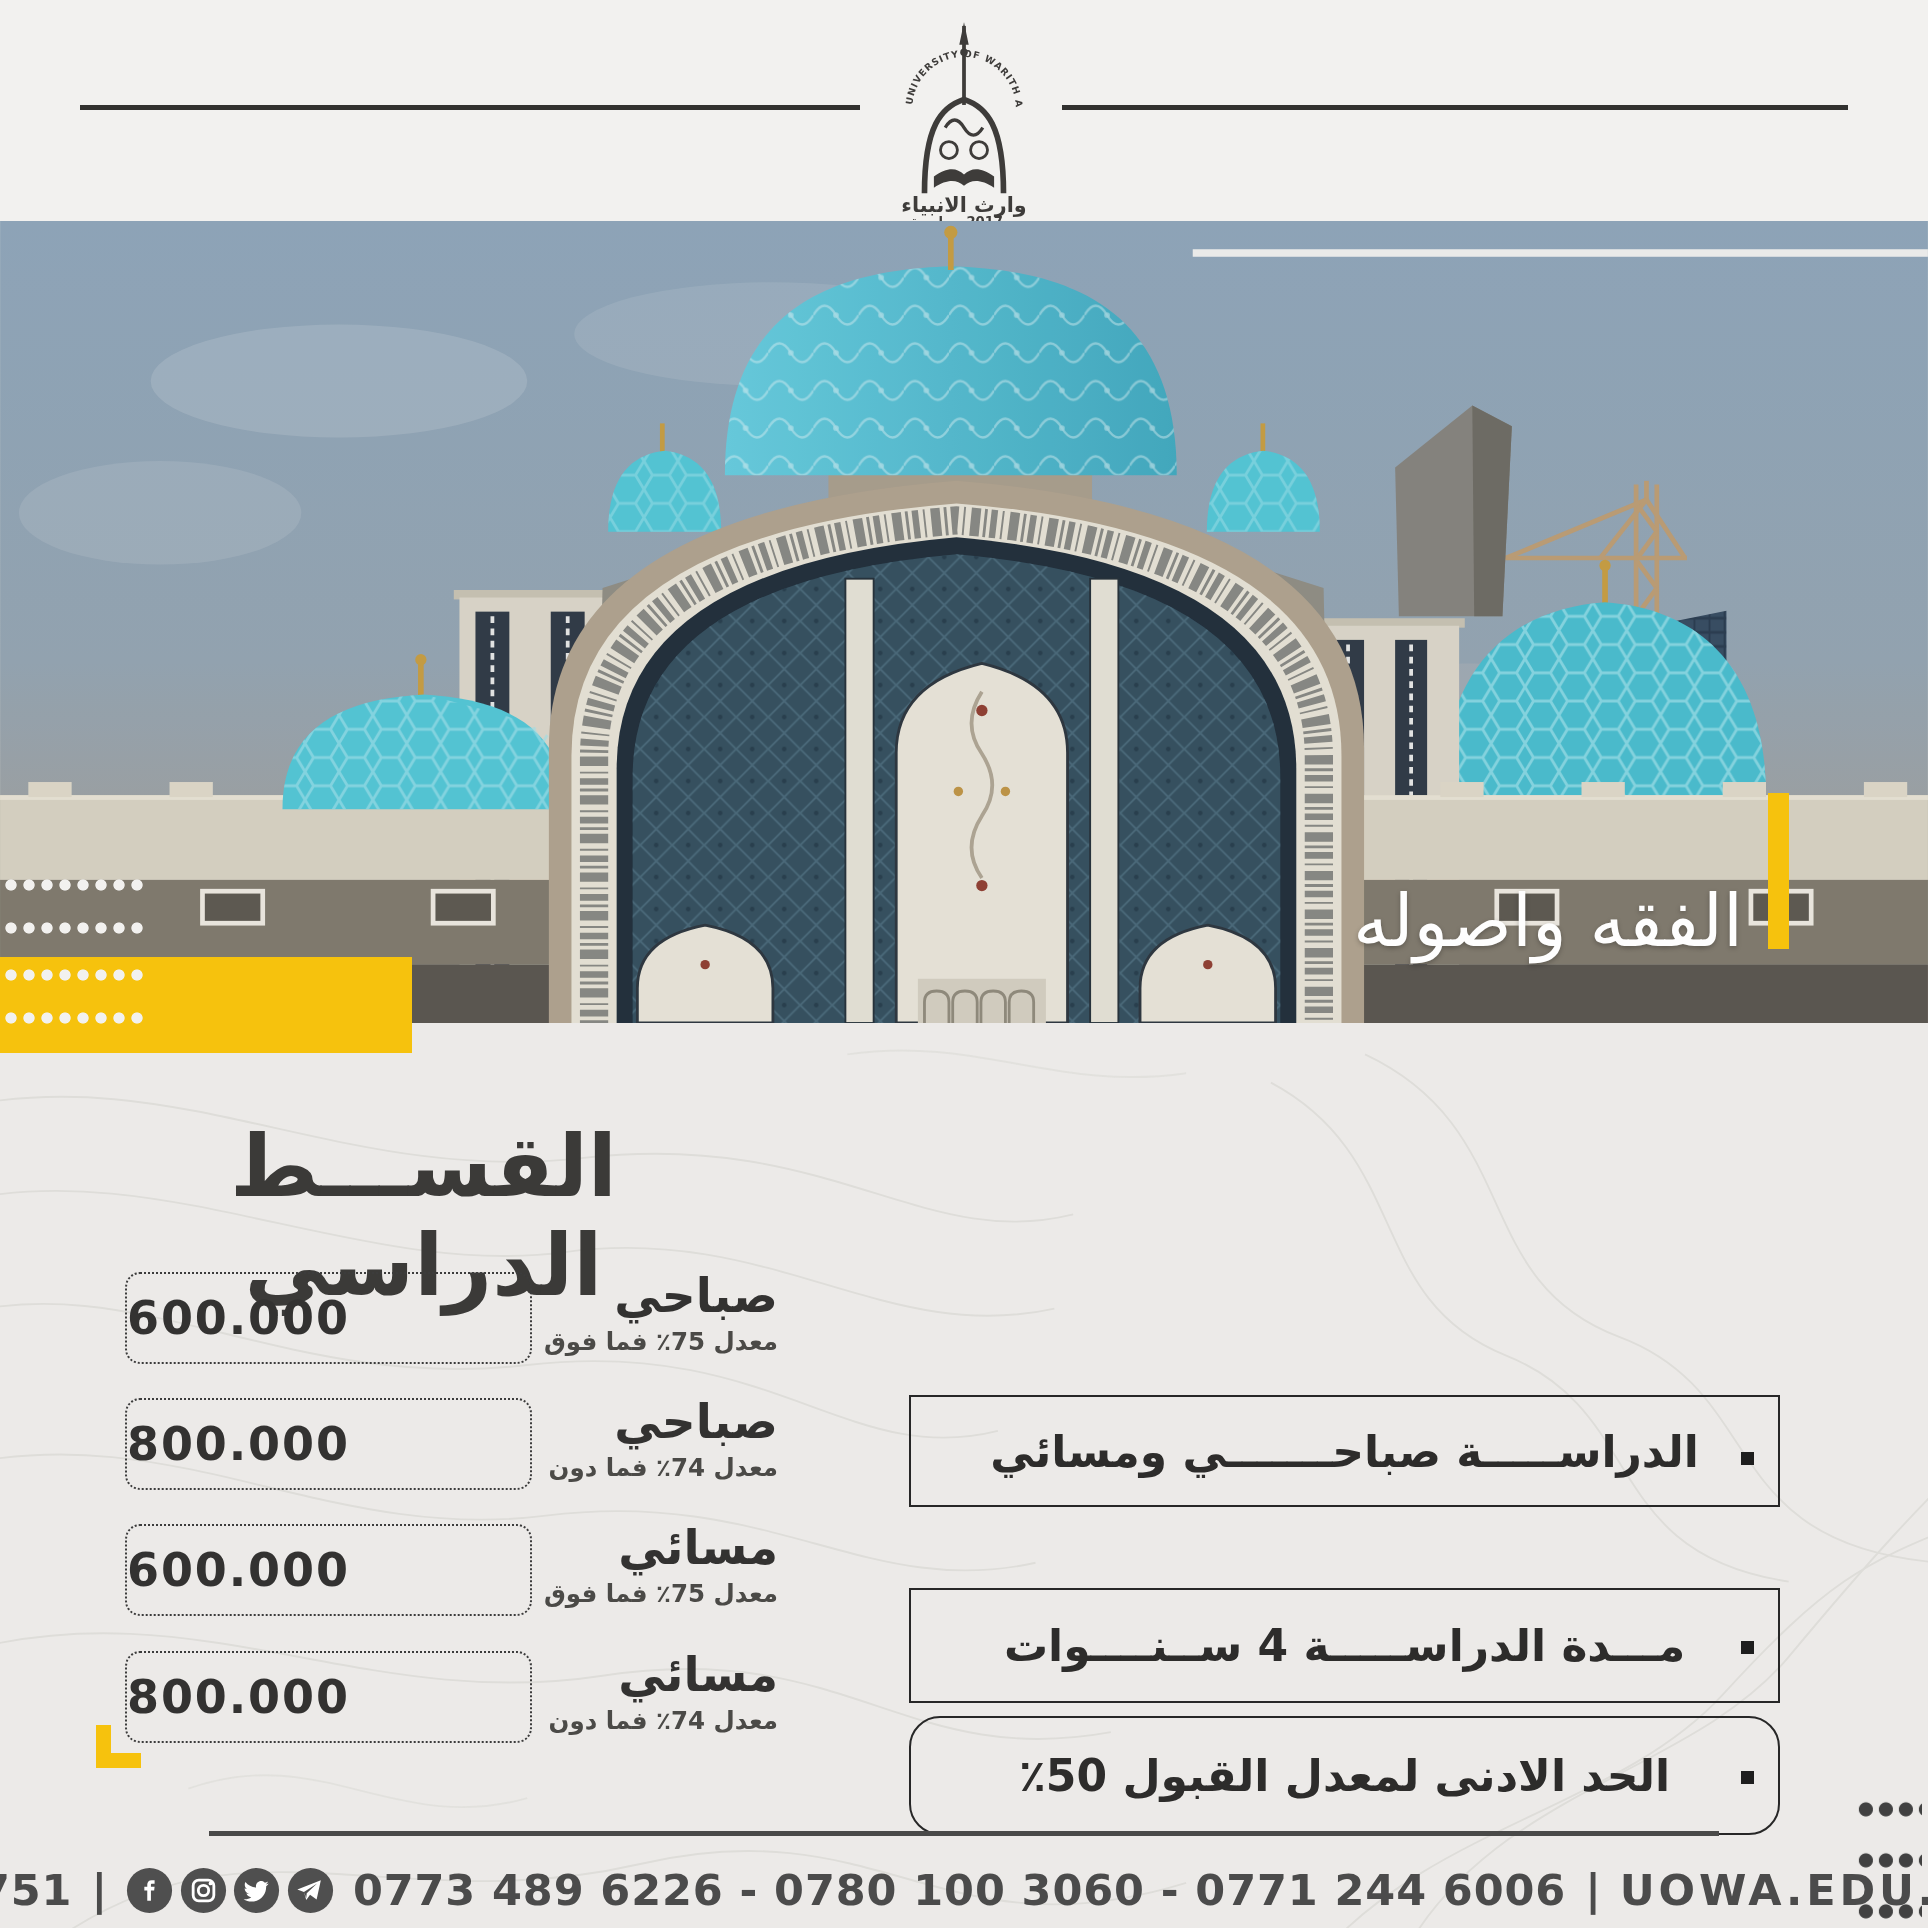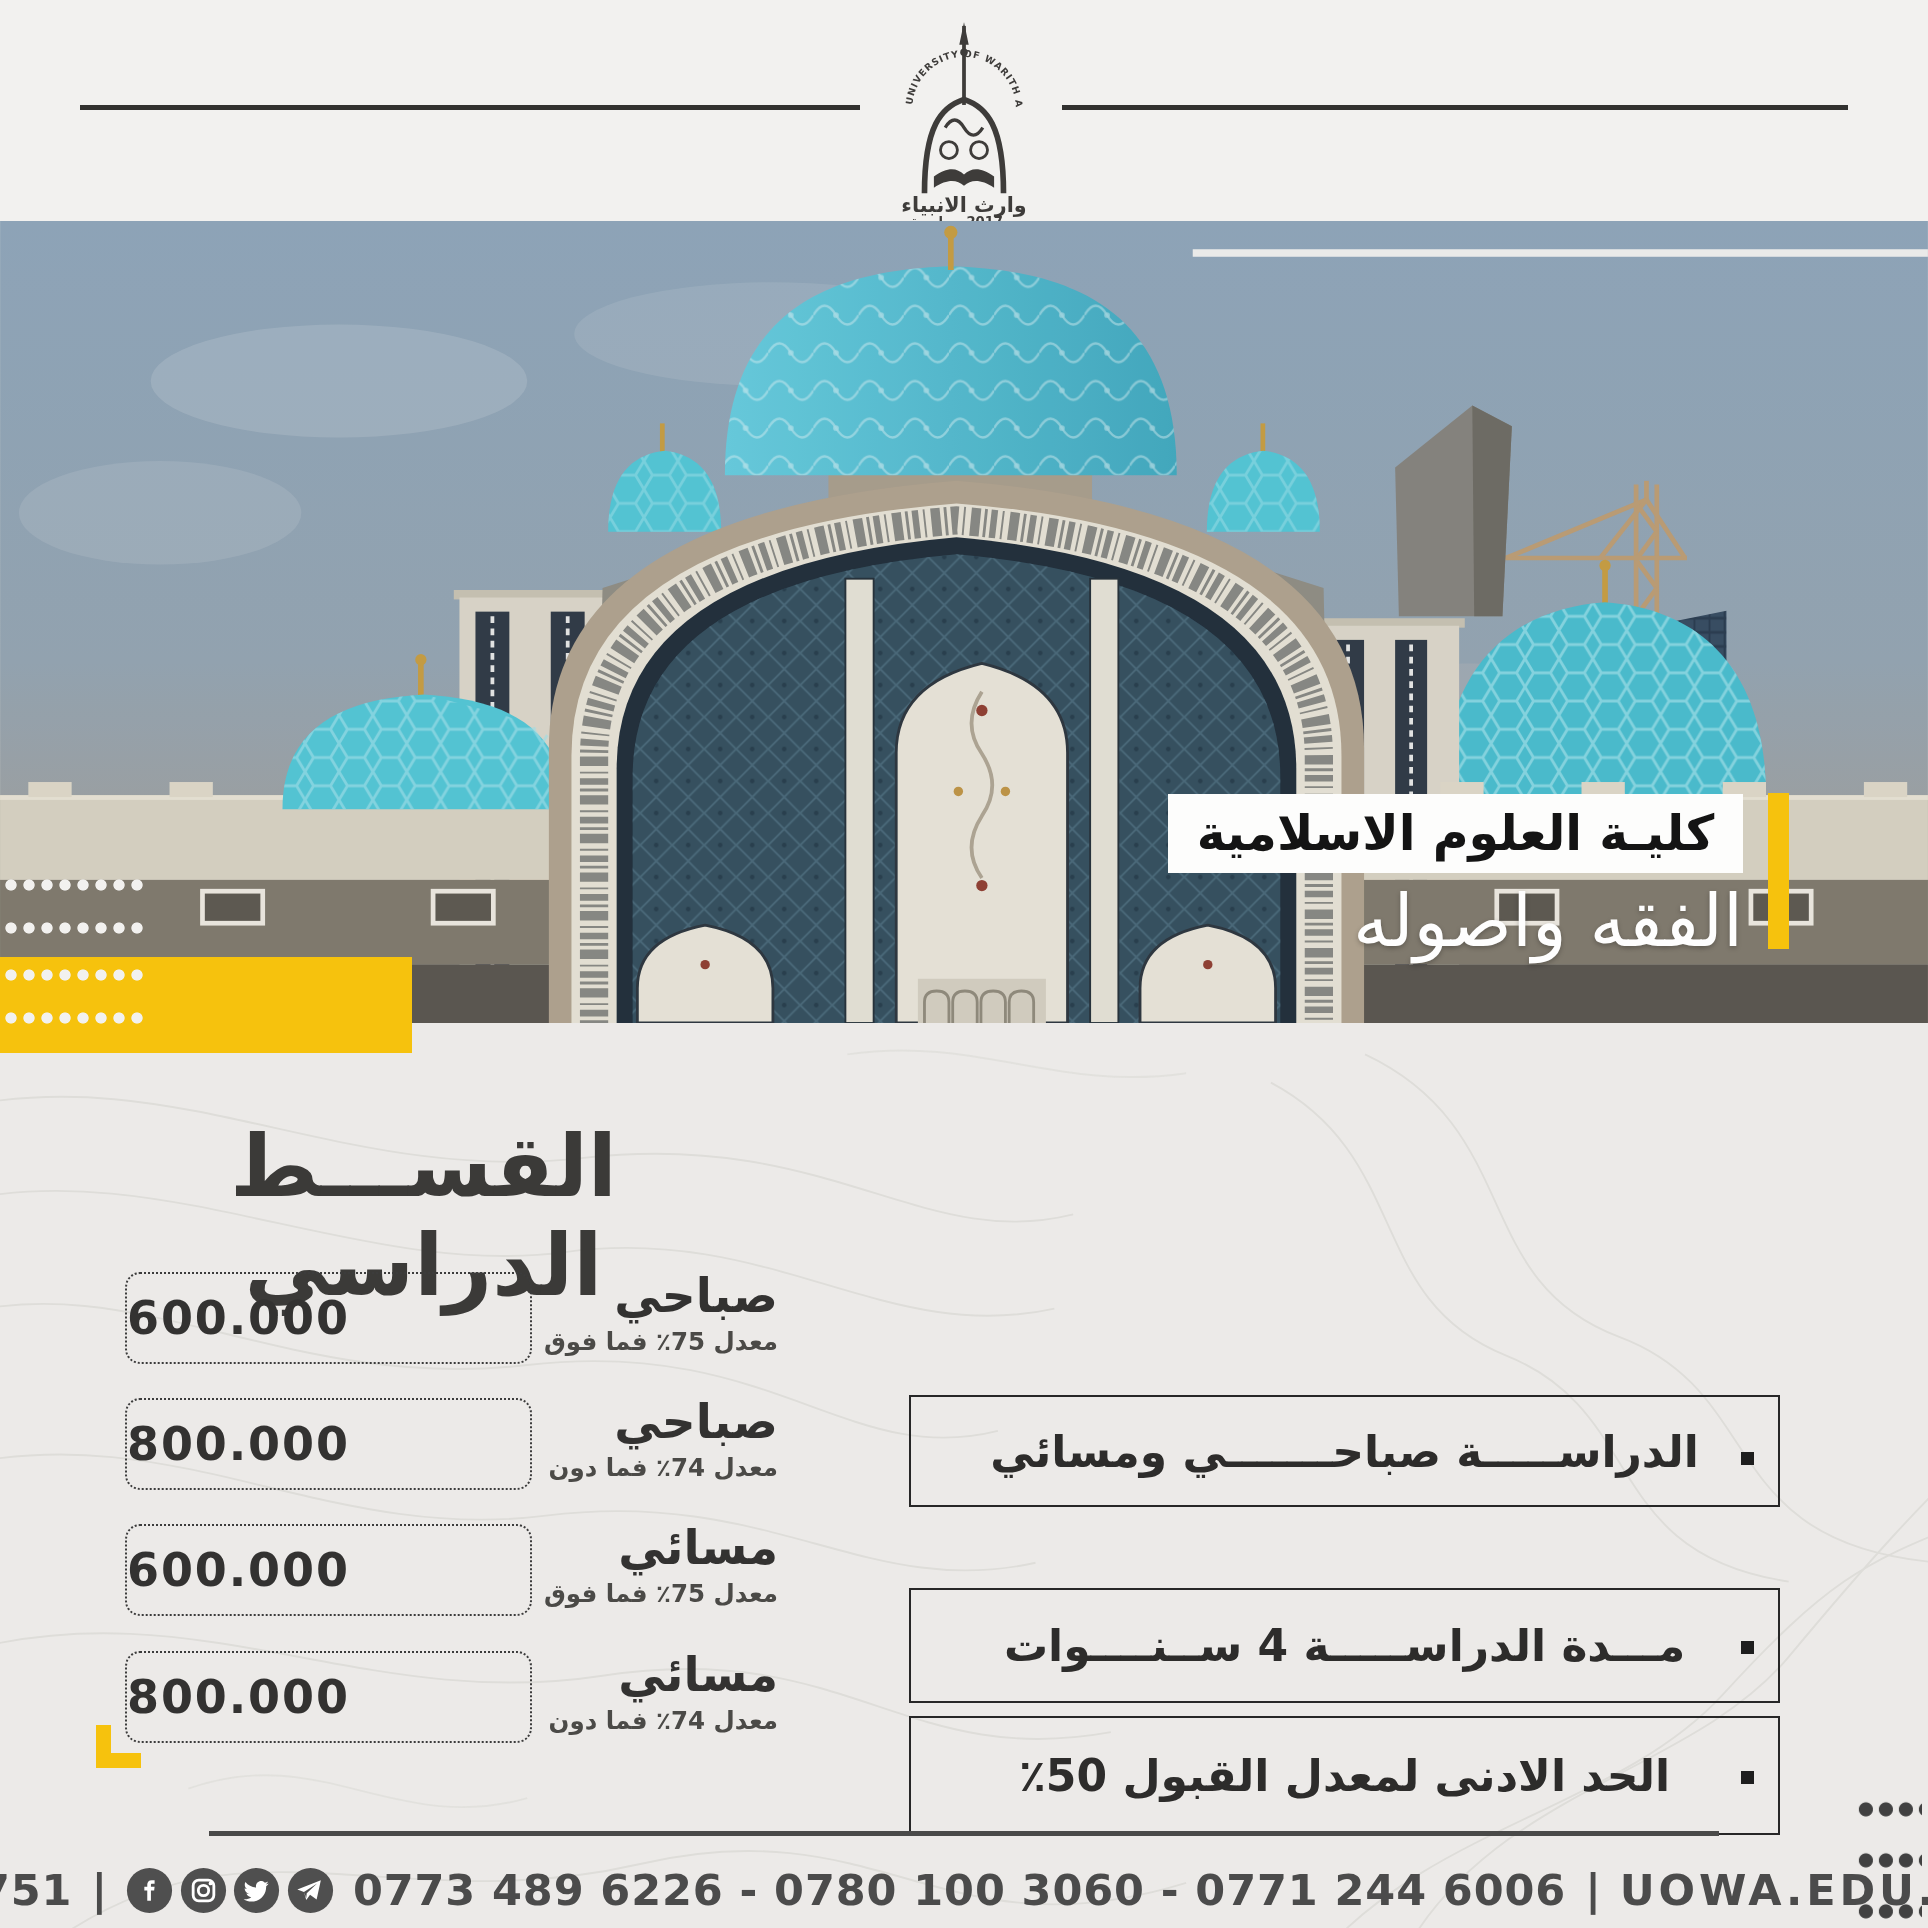--- a/index.html
+++ b/index.html
@@ -36,21 +36,21 @@
   .ibox{left:909px;width:871px;border:2.8px solid #272727;color:#2d2c2b;direction:rtl;
     display:flex;flex-direction:column;align-items:center;justify-content:center;}
   .ibox .bullet{position:absolute;right:24.5px;width:13px;height:13px;background:#1e1e1e;}
   .ib1{top:1126px;height:232px;}
   .ib1 .bullet{top:111px;}
   .ib-title{font-size:44px;font-weight:bold;line-height:1.45;}
   .ib-line{font-size:33px;font-weight:bold;line-height:1.55;}
   .ib-single{font-size:44px;font-weight:bold;}
   .ib2{top:1395px;height:112px;} .ib2 .bullet{top:55px;}
   .ib3{top:1588px;height:115px;} .ib3 .bullet{top:51px;}
-  .ib4{top:1716px;height:119px;} .ib4 .bullet{top:53px;}
+  .ib4{top:1716px;height:119px;border-radius:31px;} .ib4 .bullet{top:53px;}
   
   .t-title{left:122px;top:1117px;width:603px;text-align:center;font-size:85px;
     font-weight:bold;color:#3b3a38;direction:rtl;}
   .t-box{left:125px;width:407px;height:92px;border:2.8px dotted #3c3c3c;border-radius:15px;
     display:flex;align-items:center;justify-content:flex-start;font-size:46px;font-weight:bold;
     color:#333231;letter-spacing:1.9px;}
   .t-label{left:519px;width:259px;text-align:right;direction:rtl;color:#333231;}
   .t-shift{font-size:47px;font-weight:bold;line-height:1;}
   .t-note{font-size:24.5px;font-weight:bold;color:#4b4a47;margin-top:7.5px;}
   .r1{top:1272px;} .r2{top:1398px;} .r3{top:1524px;} .r4{top:1651px;}
@@ -250,23 +250,20 @@
       <path d="M 982,852 L 982,830 Q 982,818 995,818 Q 1008,818 1008,830 L 1008,852"></path>
       <path d="M 1012,852 L 1012,830 Q 1012,818 1025,818 Q 1038,818 1038,830 L 1038,852"></path>
       <path d="M 1042,852 L 1042,830 Q 1042,818 1055,818 Q 1068,818 1068,830 L 1068,852"></path>
       <path d="M 1072,852 L 1072,830 Q 1072,818 1085,818 Q 1098,818 1098,830 L 1098,852"></path>
     </g>
 
     <rect x="1267" y="30" width="781" height="8" fill="#f1f0ee"></rect>
     <rect x="0" y="0" width="2048" height="852" fill="#8898a6" opacity="0.07"></rect>
   </svg>
 
-  <div class="abs badge-box">
-    <span>كليـة العلوم الاسلامية</span>
-  </div>
   <div class="abs badge-sub" dir="rtl">الفقه واصوله</div>
   <div class="abs yellow-bar"></div>
 
   <div class="abs dotrow dr1"></div>
   <div class="abs dotrow dr2"></div>
   <div class="abs yellow-rect">
     <div class="dotrow yr1"></div>
     <div class="dotrow yr2"></div>
   </div>
 

